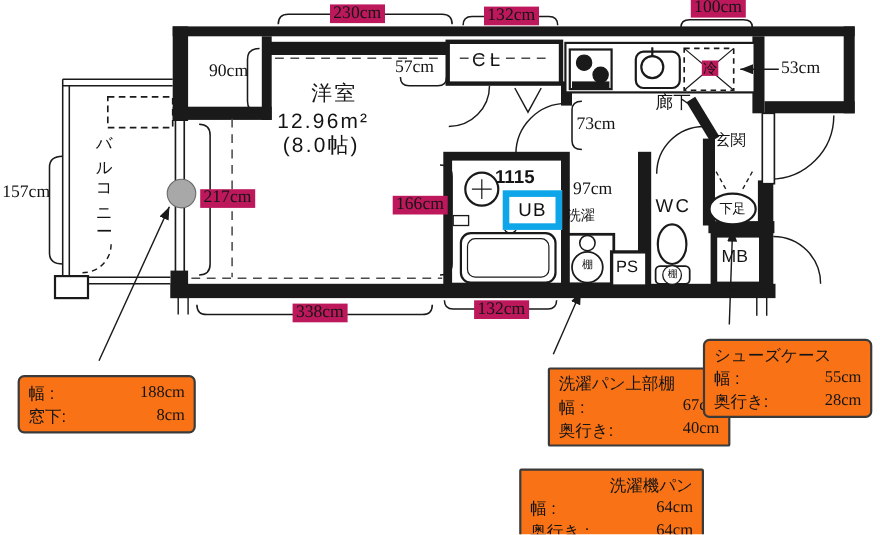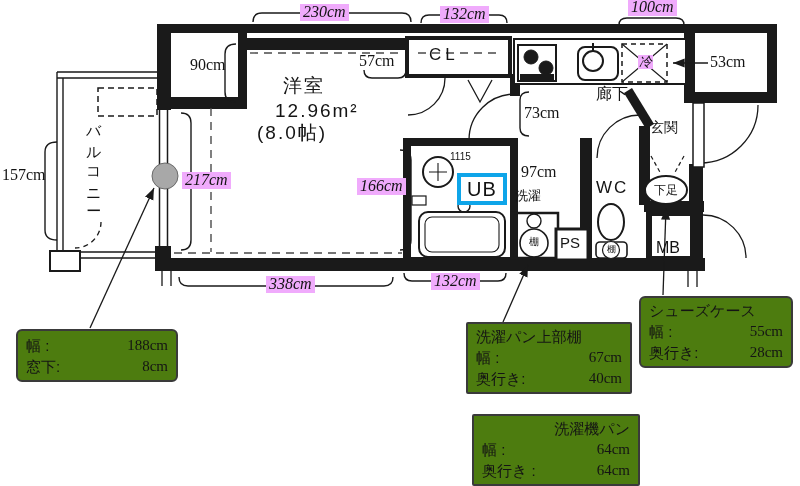--- a/index.html
+++ b/index.html
@@ -1,29 +1,29 @@
 <!DOCTYPE html>
 <html><head>
 <meta charset="utf-8">
 <style>
   html,body{margin:0;padding:0;background:#fff;}
   #stage{position:relative;width:800px;height:486px;background:#ffffff;overflow:hidden;
          font-family:"Liberation Sans","DejaVu Sans",sans-serif;color:#111;}
   #plan-svg{position:absolute;left:0;top:0;}
   .lbl{position:absolute;white-space:nowrap;line-height:1.05;color:#141414;}
   .dim{font-family:"Liberation Serif","DejaVu Serif",serif;font-size:16px;}
-  .onwall{background:#f0abfc;padding:0 3px;font-style:italic;}
+  .onwall{background:#be185d;padding:0 3px;}
   .jp{font-family:"Liberation Sans","DejaVu Sans",sans-serif;}
   .room-big{font-size:19px;letter-spacing:2px;}
   .vert{writing-mode:vertical-rl;text-orientation:upright;letter-spacing:5px;font-size:15px;}
   .ub-box{position:absolute;left:457px;top:173px;width:42px;height:24px;background:#fff;
-          border:4px solid #0ea5e9;display:flex;align-items:center;justify-content:center;
-          font-size:20px;letter-spacing:1px;}
-  .callout{position:absolute;background:#4d7c0f;border:2px solid #3a3a3a;border-radius:6px;
-           padding:4px 8px 3px 8px;font-size:15px;color:#141414;}
+          border:6px solid #0ea5e9;display:flex;align-items:center;justify-content:center;
+          font-size:17px;letter-spacing:1px;}
+  .callout{position:absolute;background:#f97316;border:2px solid #3a3a3a;border-radius:6px;
+           padding:4px 8px 3px 8px;font-size:15px;color:#141414;margin-top:12px;}
   .callout .title{margin-bottom:2px;}
   .callout .row{display:flex;justify-content:space-between;margin-top:2px;}
   .callout .row .val{font-family:"Liberation Serif","DejaVu Serif",serif;}
   .title-center{text-align:right;}
 </style>
 </head>
 <body>
 
 <div id="stage">
 
@@ -168,50 +168,50 @@
 <div class="lbl dim" style="left:524px;top:105px;">73cm</div>
 <div class="lbl dim onwall" style="left:182px;top:172px;">217cm</div>
 <div class="lbl dim onwall" style="left:357px;top:178px;text-align:center;">166cm</div>
 <div class="lbl dim" style="left:521px;top:164px;">97cm</div>
 <div class="lbl dim" style="left:2px;top:167px;">157cm</div>
 <div class="lbl dim onwall" style="left:266px;top:276px;">338cm</div>
 <div class="lbl dim onwall" style="left:431px;top:273px;">132cm</div>
 
 <div class="lbl jp vert" style="left:86px;top:114px;">バルコニー</div>
 <div class="lbl jp room-big" style="left:283px;top:76px;">洋室</div>
-<div class="lbl jp room-big" style="left:275px;top:101px;">12.96m²</div>
+<div class="lbl jp room-big" style="left:252px;top:101px;">12.96m²</div>
 <div class="lbl jp room-big" style="left:257px;top:123px;">(8.0帖)</div>
 <div class="lbl jp" style="left:429px;top:46px;font-size:17px;letter-spacing:4px;">CL</div>
 <div class="lbl jp" style="left:596px;top:86px;font-size:16px;">廊下</div>
 <div class="lbl jp" style="left:650px;top:120px;font-size:14px;">玄関</div>
 <div class="lbl jp" style="left:596px;top:179px;font-size:17px;letter-spacing:2px;">WC</div>
-<div class="lbl jp" style="left:656px;top:240px;font-size:16px;">MB</div>
+<div class="lbl jp" style="left:656px;top:226px;font-size:16px;">MB</div>
 <div class="lbl jp" style="left:560px;top:235px;font-size:15px;">PS</div>
 <div class="lbl jp" style="left:515px;top:189px;font-size:13px;">洗濯</div>
-<div class="lbl jp" style="left:450px;top:152px;font-size:10px;">1115</div>
+<div class="lbl jp" style="left:450px;top:152px;font-size:17px;font-weight:bold;">1115</div>
 <div class="ub-box">
       <span>UB</span>
     </div>
 <div class="lbl jp onwall" style="left:638px;top:55px;font-size:13px;padding:0 1px;">冷</div>
 <div class="lbl jp" style="left:529px;top:237px;font-size:10px;">棚</div>
 <div class="lbl jp" style="left:607px;top:245px;font-size:9px;">棚</div>
 <div class="lbl jp" style="left:654px;top:184px;font-size:12px;">下足</div>
 
 <div class="callout" style="left:16px;top:329px;width:142px;">
   <div class="row">
     <span>幅 :</span>
     <span class="val">188cm</span>
   </div>
   <div class="row">
     <span>窓下:</span>
     <span class="val">8cm</span>
   </div>
 </div>
 
-<div class="callout" style="left:466px;top:322px;width:146px;border-radius:2px;">
+<div class="callout" style="left:498px;top:322px;width:146px;border-radius:2px;">
   <div class="title">洗濯パン上部棚</div>
   <div class="row">
     <span>幅 :</span>
     <span class="val">67cm</span>
   </div>
   <div class="row">
     <span>奥行き:</span>
     <span class="val">40cm</span>
   </div>
 </div>

